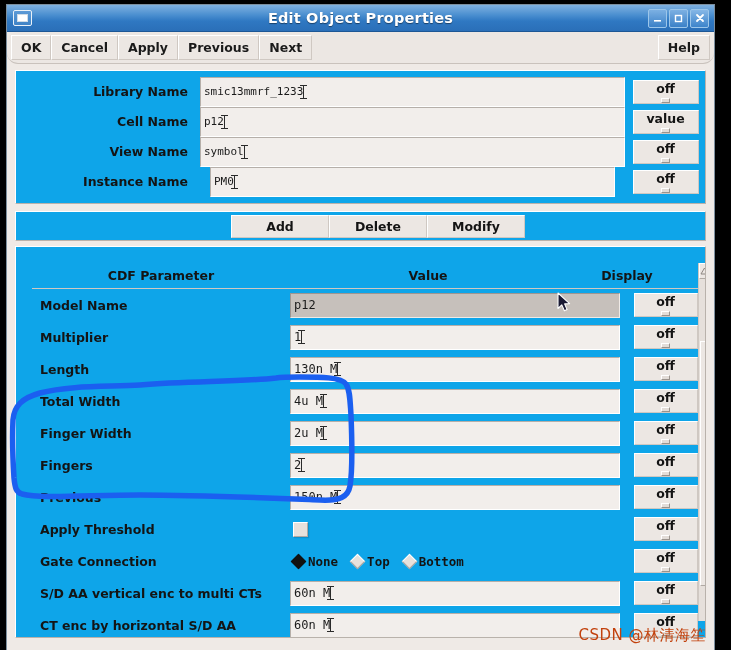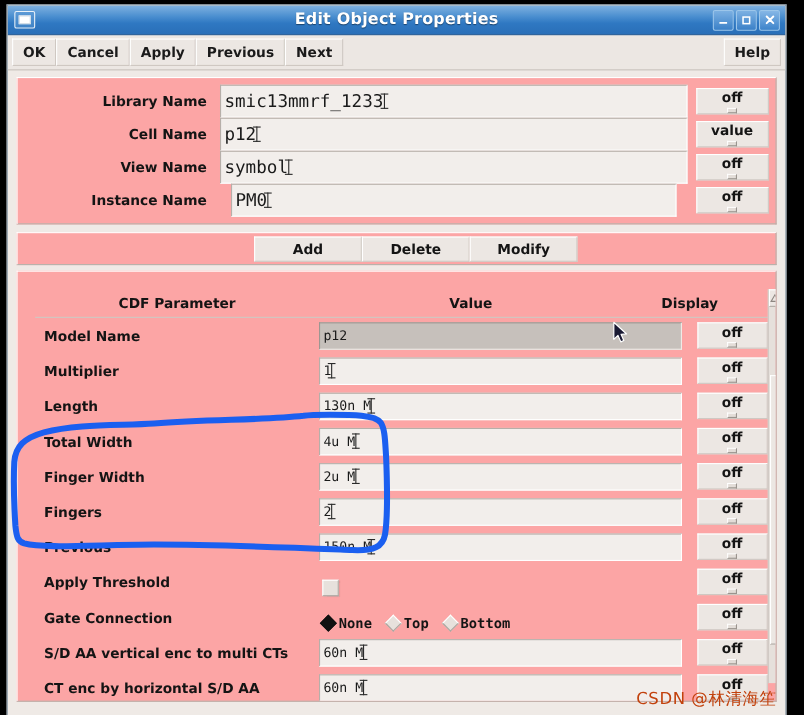--- a/index.html
+++ b/index.html
@@ -65,35 +65,36 @@
   .win-btn.close { background: linear-gradient(to bottom,#86b7e6,#3d84cb); }
   .win-btn svg { display: block; }
 
   
   #menubar {
     height: 32px;
     background: #ece7e3;
     border-bottom: 1px solid #c9c2bc;
     display: flex; align-items: stretch;
     padding: 3px 4px;
+    border-radius: 11px;
   }
   .mbtn {
     background: #ece7e3;
     border: 1px solid #cfc8c2;
     border-top-color: #ffffff; border-left-color: #ffffff;
     padding: 0 9px;
     font-size: 12.5px; font-weight: bold; color: #1a1a1a;
     display: flex; align-items: center;
     cursor: pointer; white-space: nowrap;
   }
   #menu-spacer { flex: 1; }
 
   
   .panel {
-    background: #fca5a5;
+    background: #0ea5e9;
     border: 1px solid #ffffff;
     border-right-color: #b9b2ab;
     border-bottom-color: #b9b2ab;
   }
 
   
   #topform {
     margin: 6px 8px 0 8px;
     padding: 7px 6px 8px 6px;
     position: relative;
@@ -106,21 +107,21 @@
   }
   .ftext {
     flex: 1;
     height: 24px;
     background: #f2eeeb;
     border: 1px solid #b6afa9;
     border-right-color: #ffffff; border-bottom-color: #ffffff;
     display: flex; align-items: center;
     padding: 14px 3px;
     font-family: "DejaVu Sans Mono", monospace;
-    font-size: 16px; color: #1a1a1a;
+    font-size: 11px; color: #1a1a1a;
     position: relative;
   }
   .caret {
     display: inline-block; width: 1px; height: 14px;
     background: #2a2a2a; margin-left: 0px;
     position: relative;
   }
   .caret::before, .caret::after {
     content:""; position: absolute; left: -3px; width: 7px; height: 1px; background: #2a2a2a;
   }
@@ -199,21 +200,21 @@
     display: flex; align-items: center; padding: 0 3px;
     font-family: "DejaVu Sans Mono", monospace;
     font-size: 12px; color: #1a1a1a;
   }
   .p-value.readonly {
     background: #c6c0bb;
     border: 1px solid #9d9691;
     border-right-color: #efeae6; border-bottom-color: #efeae6;
   }
   .p-value.plain {
-    background: transparent; border: none; width: 330px; align-items: flex-end;
+    background: transparent; border: none; width: 330px;
   }
   .p-disp { flex: 1; display: flex; align-items: center; padding-left: 14px; }
   .p-disp .dropbtn { margin-left: 0; width: 64px; }
 
   
   .cbox {
     width: 15px; height: 15px;
     background: #e7e1dc;
     border: 1px solid #ffffff;
     border-right-color: #b0a9a3; border-bottom-color: #b0a9a3;

